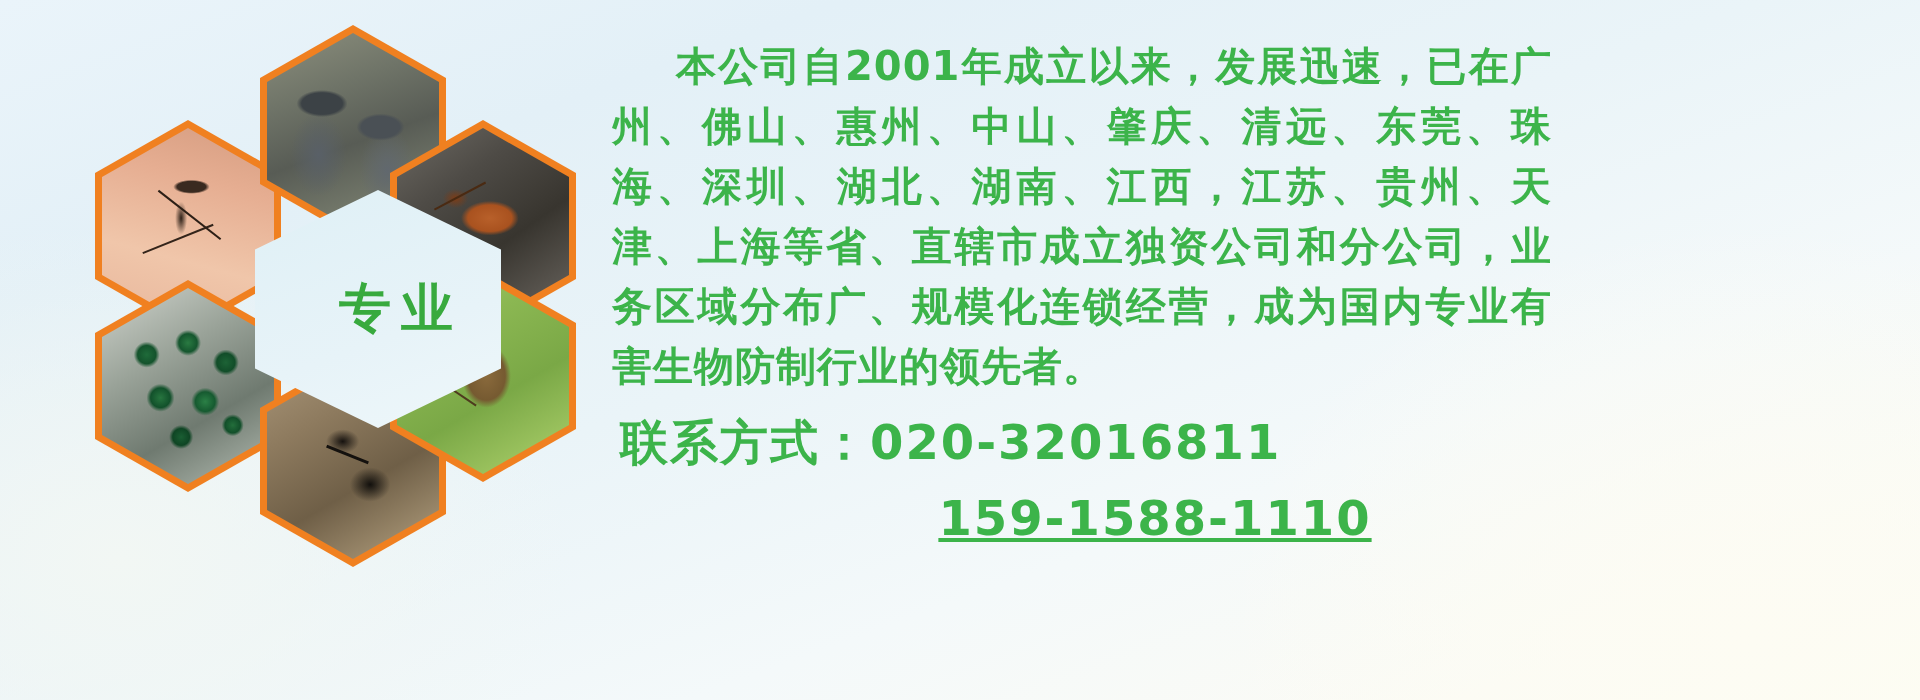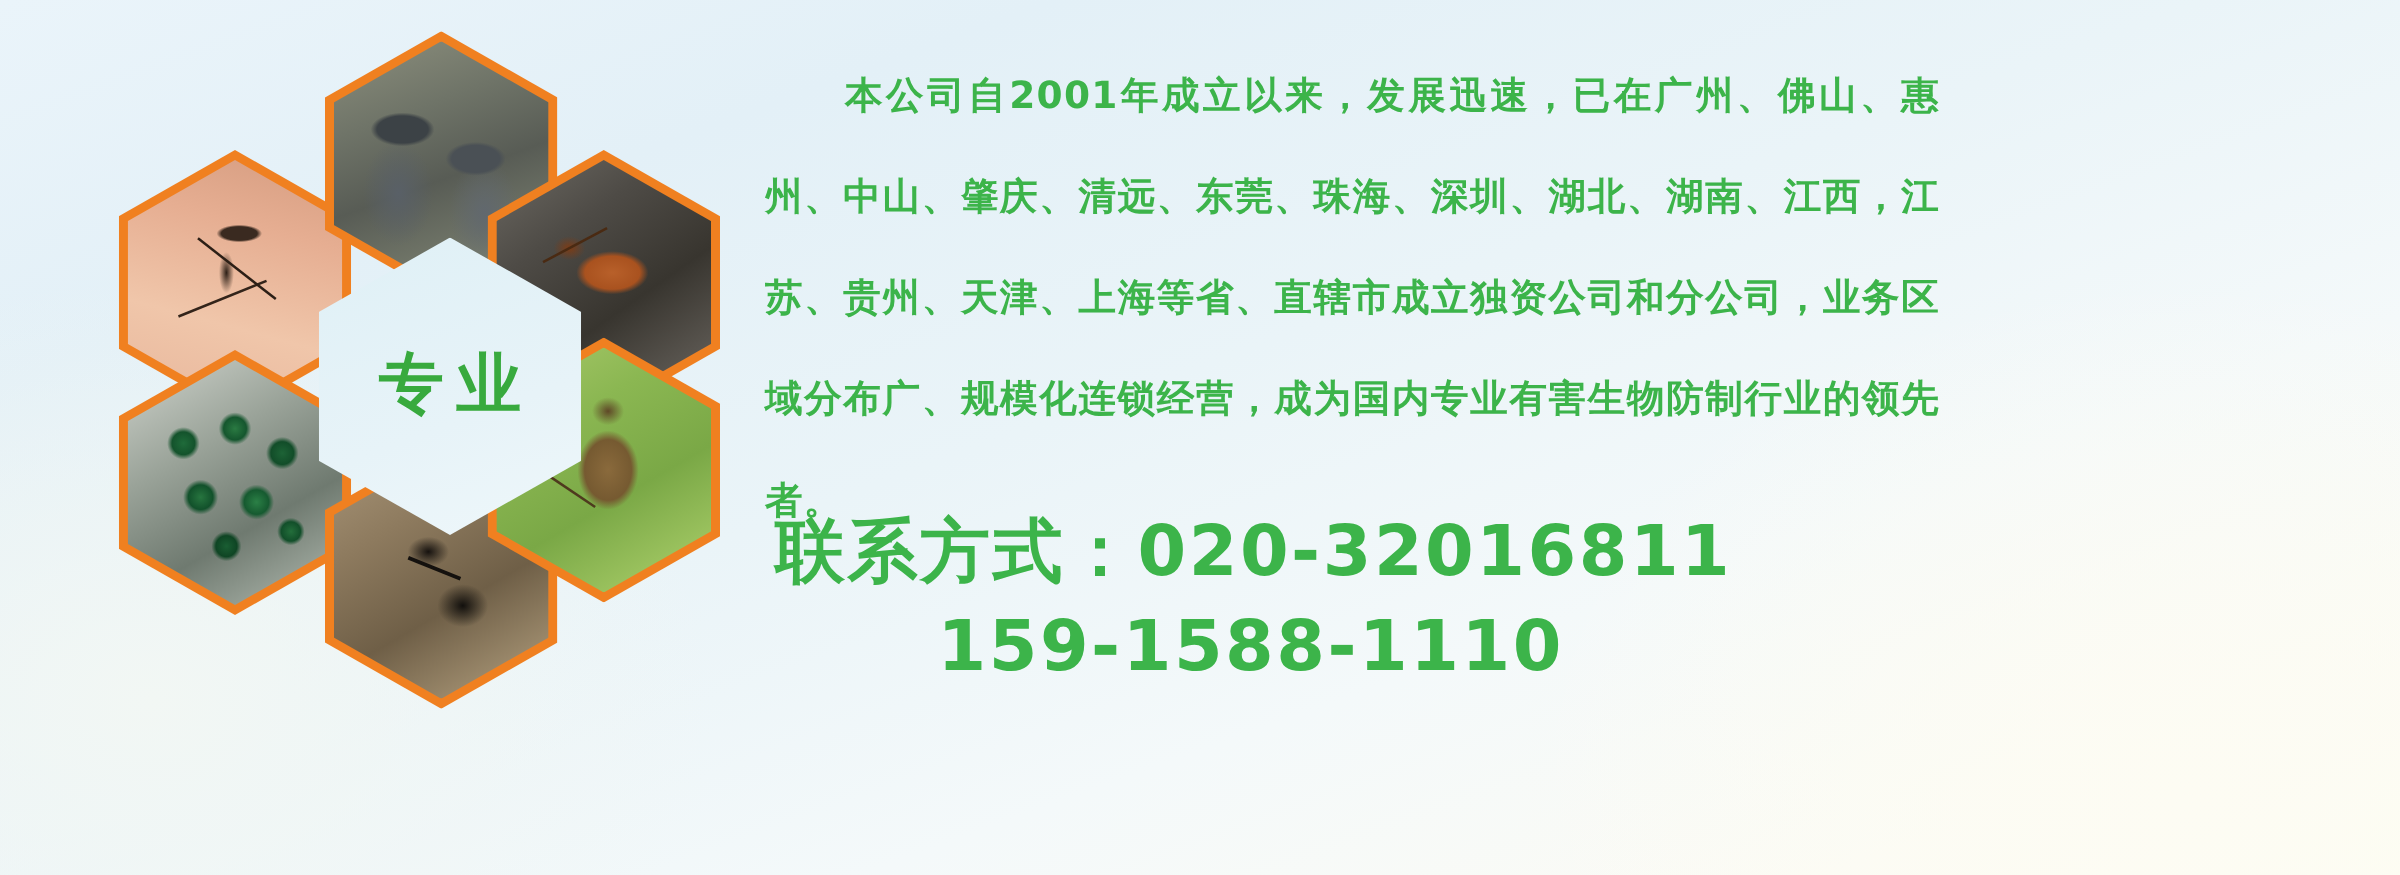--- a/index.html
+++ b/index.html
@@ -89,32 +89,32 @@
     display:flex;flex-direction:column;align-items:center;justify-content:center;
   }
   .logo-line{
     color:#38aa3e;font-size:52px;font-weight:bold;letter-spacing:10px;
     line-height:1.18;text-indent:10px;
     font-family:"DejaVu Sans","Liberation Sans",sans-serif;
   }
   
   #copy{
     position:absolute;left:612px;top:36px;width:940px;
-    color:#3cb44a;font-size:30px;font-weight:bold;line-height:81px;
+    color:#3cb44a;font-size:40px;font-weight:bold;line-height:60px;
     letter-spacing:1px;text-align:justify;
     font-family:"DejaVu Sans","Liberation Sans",sans-serif;
   }
   #copy .p{margin:0;text-indent:64px;}
   #contact{
     position:absolute;left:620px;top:404px;width:940px;
-    color:#3cb44a;font-weight:bold;font-size:56px;line-height:76px;
+    color:#3cb44a;font-weight:bold;font-size:48px;line-height:76px;
     font-family:"DejaVu Sans","Liberation Sans",sans-serif;
     letter-spacing:2px;
   }
-  #contact .tel2{display:block;padding-left:130px;}
+  #contact .tel2{display:block;text-align:center;padding-left:130px;text-decoration:underline;}
 </style>
 </head>
 <body>
 
 <div id="banner">
 
   <div id="honeycomb">
 
     <div class="hex" style="left:0px;top:110px;">
       <div class="inner">
@@ -145,21 +145,21 @@
           <div class="ph-ant"></div>
         </div>
     </div>
 
     <div class="hex" style="left:295px;top:260px;">
       <div class="inner">
           <div class="ph-bug"></div>
         </div>
     </div>
 
-    <div class="hex-logo" style="left:160px;top:180px;">
+    <div class="hex-logo" style="left:160px;top:180px;padding-left:36px;">
       <div class="logo-line">专业</div>
     </div>
 
   </div>
 
   <div id="copy">
     <p class="p">本公司自2001年成立以来，发展迅速，已在广州、佛山、惠州、中山、肇庆、清远、东莞、珠海、深圳、湖北、湖南、江西，江苏、贵州、天津、上海等省、直辖市成立独资公司和分公司，业务区域分布广、规模化连锁经营，成为国内专业有害生物防制行业的领先者。</p>
   </div>
 
   <div id="contact">

